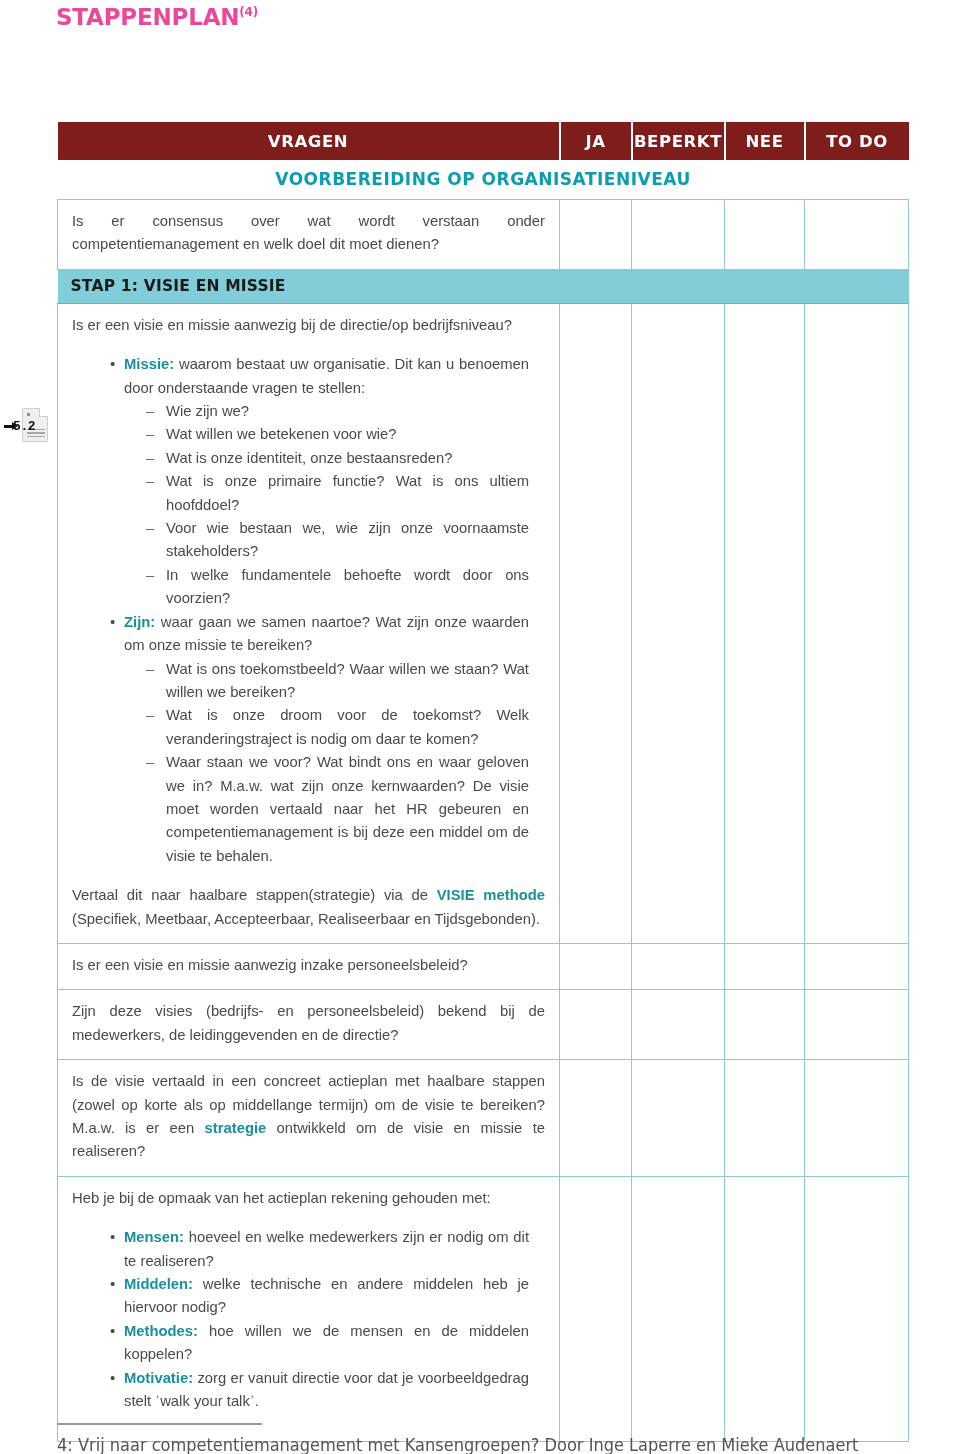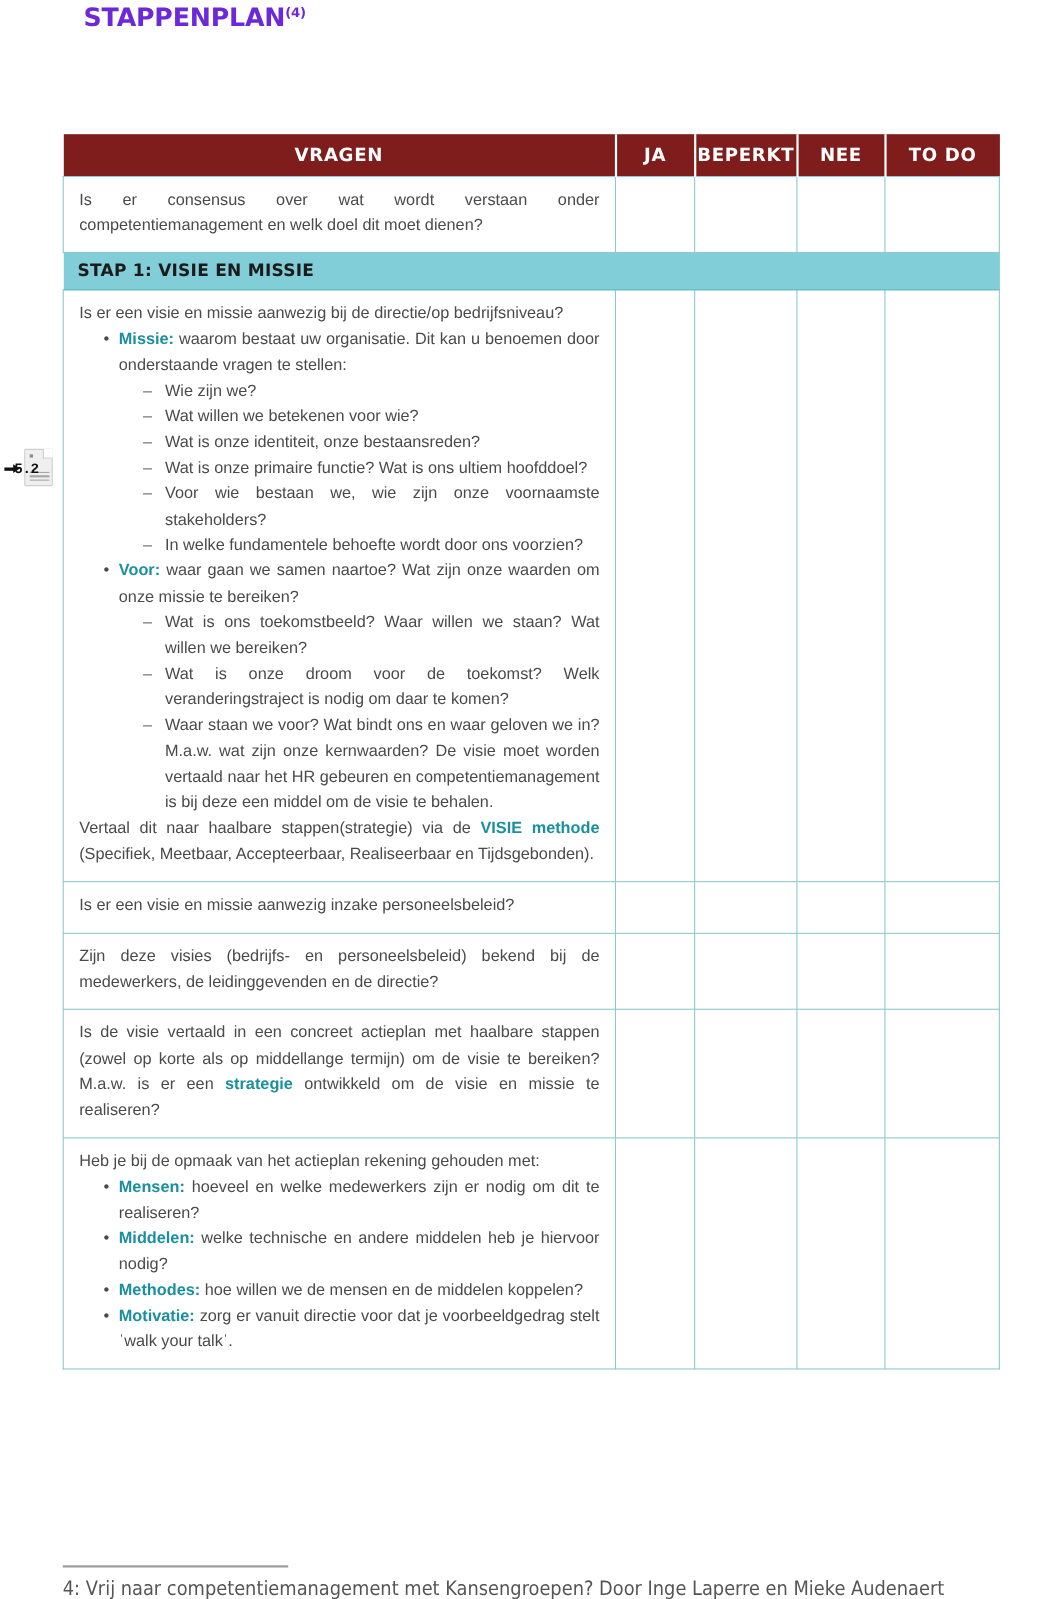--- a/index.html
+++ b/index.html
@@ -16,23 +16,22 @@
 
   .page { position: relative; width: 960px; height: 1454px; }
 
   
   .doc-title {
     position: absolute;
     left: 56px; top: 4px;
     font-size: 23px;
     font-weight: bold;
     letter-spacing: -0.2px;
-    color: #6d28d9;
+    color: #ec4899;
     font-family: "DejaVu Sans", sans-serif;
-    margin-left: 20px;
   }
   .doc-title sup {
     font-size: 12px;
     vertical-align: super;
     font-weight: bold;
   }
 
   .intro {
     position: absolute;
     left: 57px; top: 42px;
@@ -112,21 +111,21 @@
     line-height: 23.4px;
     color: #4a4a4a;
     text-align: justify;
   }
   tr.qrow > td.ans { background: #fff; }
 
   .teal { color: #1a8f9e; font-weight: bold; }
 
   
   ul.b1 {
-    margin: 0; padding: 0 0 0 22px; list-style: none;
+    margin: 16px; padding: 0 0 0 22px; list-style: none;
   }
   ul.b1 > li {
     position: relative; padding-left: 14px; margin: 0;
   }
   ul.b1 > li::before {
     content: "\2022";
     position: absolute; left: 0; top: -1px;
     color: #4a4a4a; font-size: 15px;
   }
   ul.d1 {
@@ -233,20 +232,23 @@
 
     <tbody>
         <tr class="hdr">
       <th>VRAGEN</th>
       <th>JA</th>
       <th>BEPERKT</th>
       <th>NEE</th>
       <th>TO DO</th>
     </tr>
 
+    <tr class="sect">
+      <td colspan="5">VOORBEREIDING OP ORGANISATIENIVEAU</td>
+    </tr>
 
     <tr class="qrow">
       <td class="qcell">Is er consensus over wat wordt verstaan onder competentiemanagement en welk doel dit moet dienen?</td>
       <td class="ans"></td>
       <td class="ans"></td>
       <td class="ans"></td>
       <td class="ans"></td>
     </tr>
 
     <tr class="stepband">
@@ -262,21 +264,21 @@
             <ul class="d1">
               <li>Wie zijn we?</li>
               <li>Wat willen we betekenen voor wie?</li>
               <li>Wat is onze identiteit, onze bestaansreden?</li>
               <li>Wat is onze primaire functie? Wat is ons ultiem hoofddoel?</li>
               <li>Voor wie bestaan we, wie zijn onze voornaamste stakeholders?</li>
               <li>In welke fundamentele behoefte wordt door ons voorzien?</li>
             </ul>
           </li>
           <li>
-            <span class="teal">Voor:</span><span> waar gaan we samen naartoe? Wat zijn onze waarden om onze missie te bereiken?</span>
+            <span class="teal">Zijn:</span><span> waar gaan we samen naartoe? Wat zijn onze waarden om onze missie te bereiken?</span>
             <ul class="d1">
               <li>Wat is ons toekomstbeeld? Waar willen we staan? Wat willen we bereiken?</li>
               <li>Wat is onze droom voor de toekomst? Welk veranderingstraject is nodig om daar te komen?</li>
               <li>Waar staan we voor? Wat bindt ons en waar geloven we in? M.a.w. wat zijn onze kernwaarden? De visie moet worden vertaald naar het HR gebeuren en competentiemanagement is bij deze een middel om de visie te behalen.</li>
             </ul>
           </li>
         </ul>
         <p class="plain"><span>Vertaal dit naar haalbare stappen(strategie) via de </span><span class="teal">VISIE methode</span><span> (Specifiek, Meetbaar, Accepteerbaar, Realiseerbaar en Tijdsgebonden).</span></p>
       </td>
       <td class="ans"></td>

